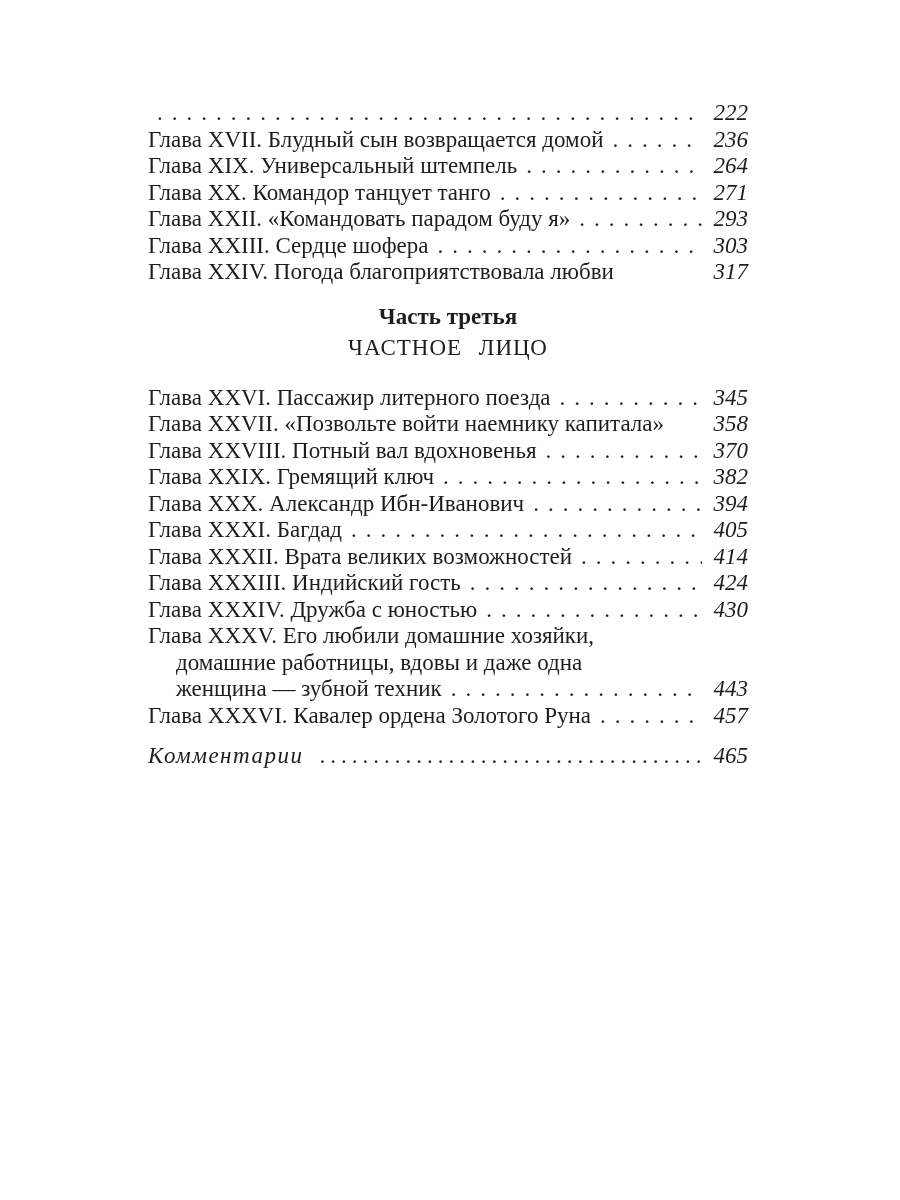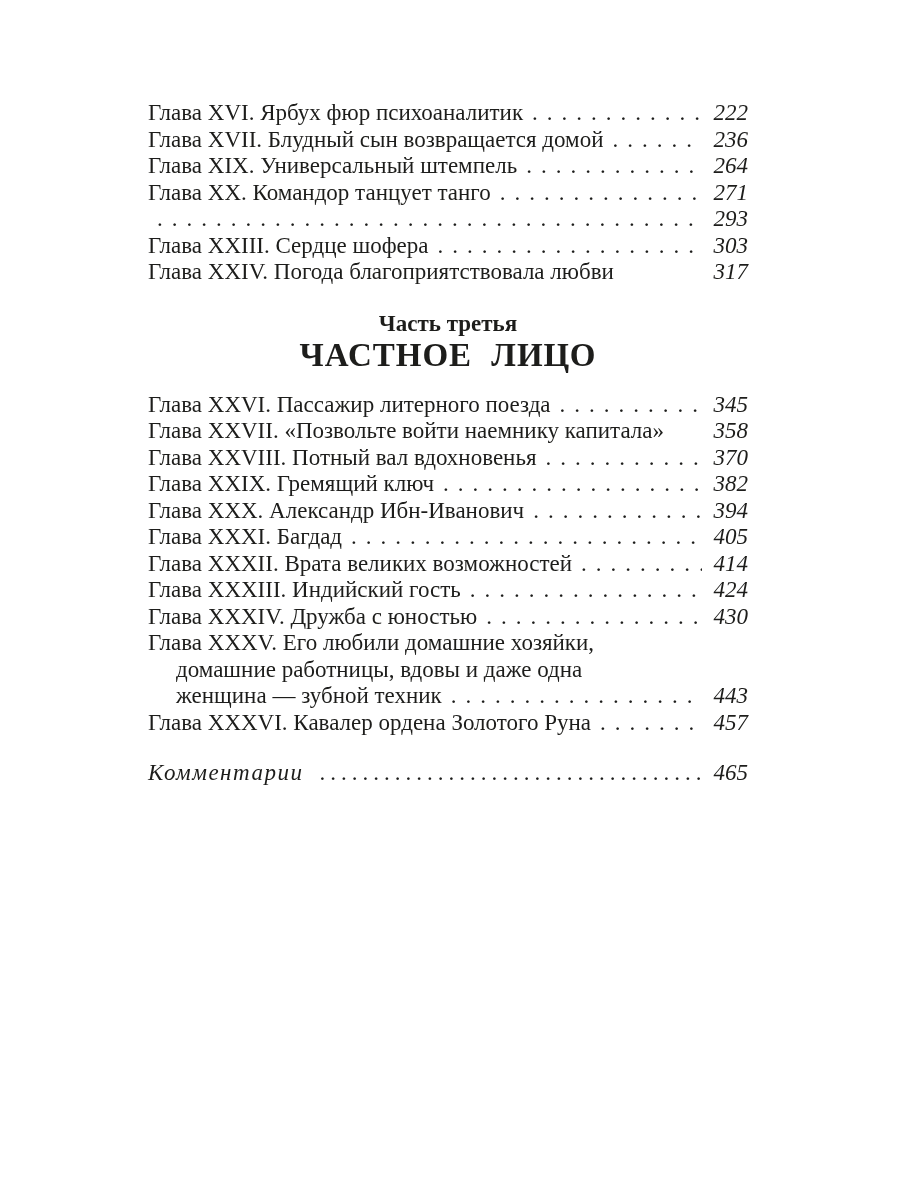--- a/index.html
+++ b/index.html
@@ -43,36 +43,36 @@
   }
   .leader.blank::after { content: ""; }
   .pagenum {
     flex: 0 0 auto;
     min-width: 40px;
     text-align: right;
     font-style: italic;
   }
   .part-heading {
     text-align: center;
-    margin: 23px 0 21px 0;
+    margin: 16px 0 21px 0;
   }
   .part-label {
     font-weight: bold;
     font-size: 23px;
     line-height: 30px;
   }
   .part-title {
-    font-weight: bold;
-    font-size: 33px;
+    font-weight: normal;
+    font-size: 23px;
     line-height: 32px;
     letter-spacing: 1px;
     word-spacing: 10px;
   }
   .comments-row {
-    margin-top: 24px;
+    margin-top: 14px;
     display: flex;
     align-items: baseline;
     font-size: 23px;
     line-height: 26.5px;
   }
   .comments-row .chapter-title {
     font-style: italic;
     letter-spacing: 1.5px;
   }
   .comments-row .leader { margin-left: 16px; }
@@ -81,40 +81,40 @@
     letter-spacing: 5px;
   }
 </style>
 </head>
 <body>
 
 <main class="page">
 
   <section class="toc-list" id="list-part2">
       <div class="toc-row">
-        <span class="chapter-title">Глава XVI. Ярбух фюр психоаналитик</span>
         <span class="leader dots"></span>
         <span class="pagenum">222</span>
       </div>
       <div class="toc-row">
         <span class="chapter-title">Глава XVII. Блудный сын возвращается домой</span>
         <span class="leader dots"></span>
         <span class="pagenum">236</span>
       </div>
       <div class="toc-row">
         <span class="chapter-title">Глава XIX. Универсальный штемпель</span>
         <span class="leader dots"></span>
         <span class="pagenum">264</span>
       </div>
       <div class="toc-row">
         <span class="chapter-title">Глава XX. Командор танцует танго</span>
         <span class="leader dots"></span>
         <span class="pagenum">271</span>
       </div>
       <div class="toc-row">
+        <span class="chapter-title">Глава XXII. «Командовать парадом буду я»</span>
         <span class="leader dots"></span>
         <span class="pagenum">293</span>
       </div>
       <div class="toc-row">
         <span class="chapter-title">Глава XXIII. Сердце шофера</span>
         <span class="leader dots"></span>
         <span class="pagenum">303</span>
       </div>
       <div class="toc-row">
         <span class="chapter-title">Глава XXIV. Погода благоприятствовала любви</span>

